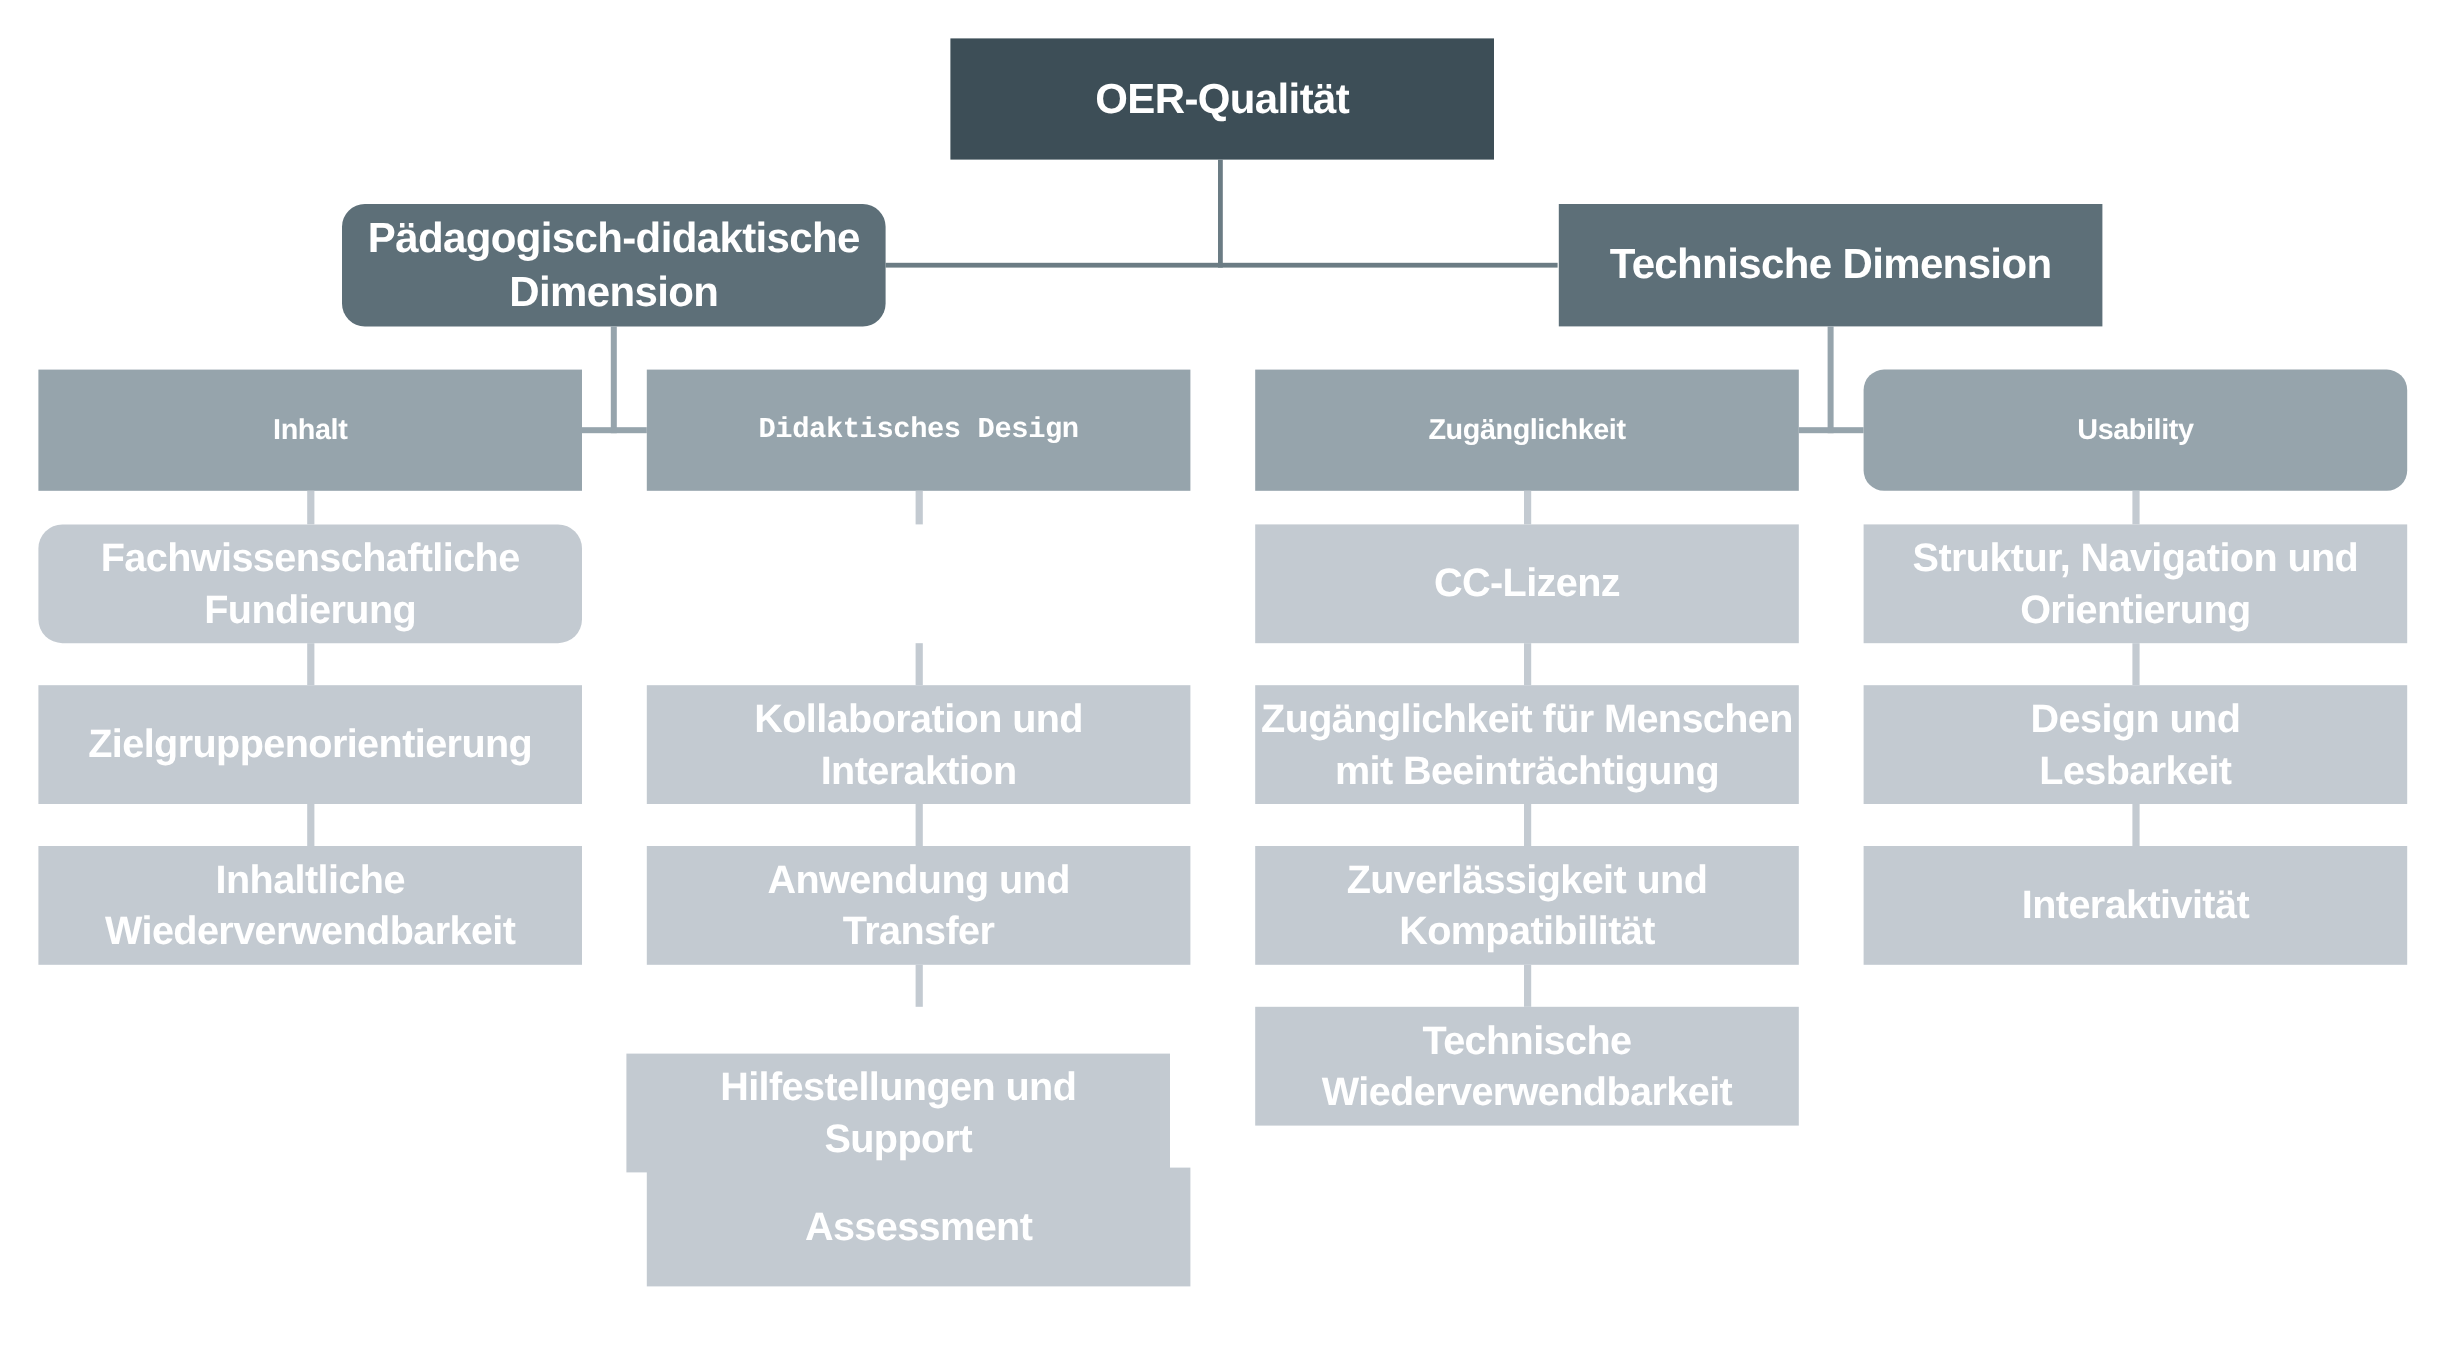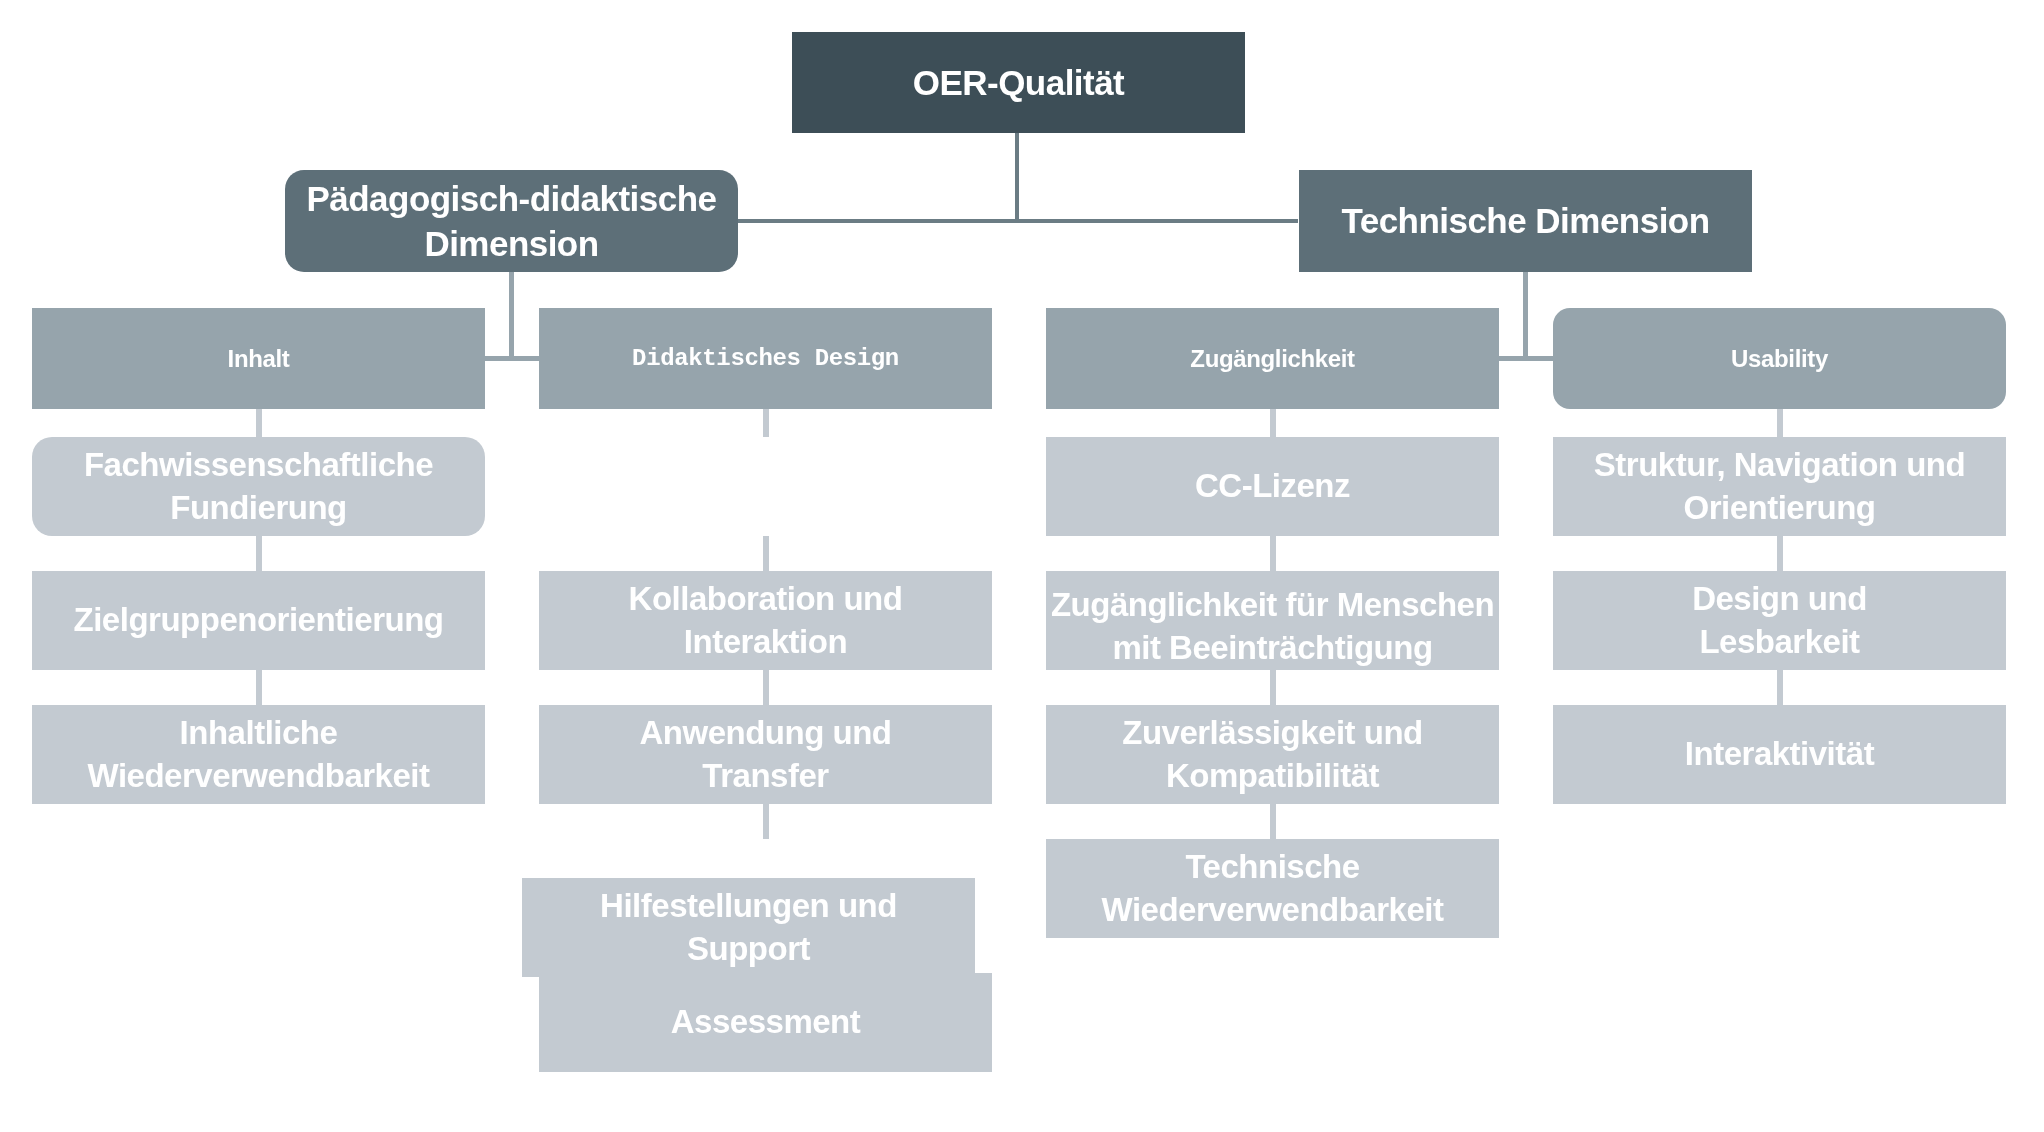--- a/index.html
+++ b/index.html
@@ -109,21 +109,21 @@
   </div>
 
   <div class="conn light" style="left:1270px; top:409px; width:6px; height:28px;"></div>
   <div class="conn light" style="left:1270px; top:536px; width:6px; height:35px;"></div>
   <div class="conn light" style="left:1270px; top:670px; width:6px; height:35px;"></div>
   <div class="conn light" style="left:1270px; top:804px; width:6px; height:35px;"></div>
 
   <div class="box l4" style="left:1046px; top:437px; width:453px; height:99px;">
     <span class="lbl">CC-Lizenz</span>
   </div>
-  <div class="box l4" style="left:1046px; top:571px; width:453px; height:99px;align-items:flex-end;">
+  <div class="box l4" style="left:1046px; top:571px; width:453px; height:99px;">
     <span class="lbl">Zugänglichkeit für Menschen
 mit Beeinträchtigung</span>
   </div>
   <div class="box l4" style="left:1046px; top:705px; width:453px; height:99px;">
     <span class="lbl">Zuverlässigkeit und
 Kompatibilität</span>
   </div>
   <div class="box l4" style="left:1046px; top:839px; width:453px; height:99px;">
     <span class="lbl">Technische
 Wiederverwendbarkeit</span>

